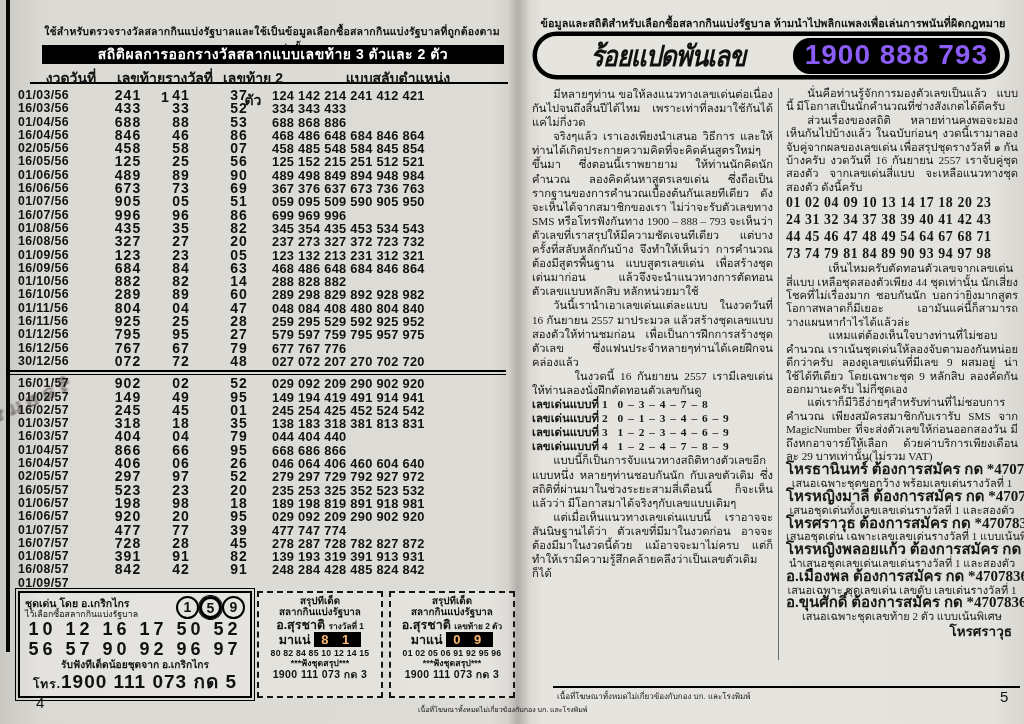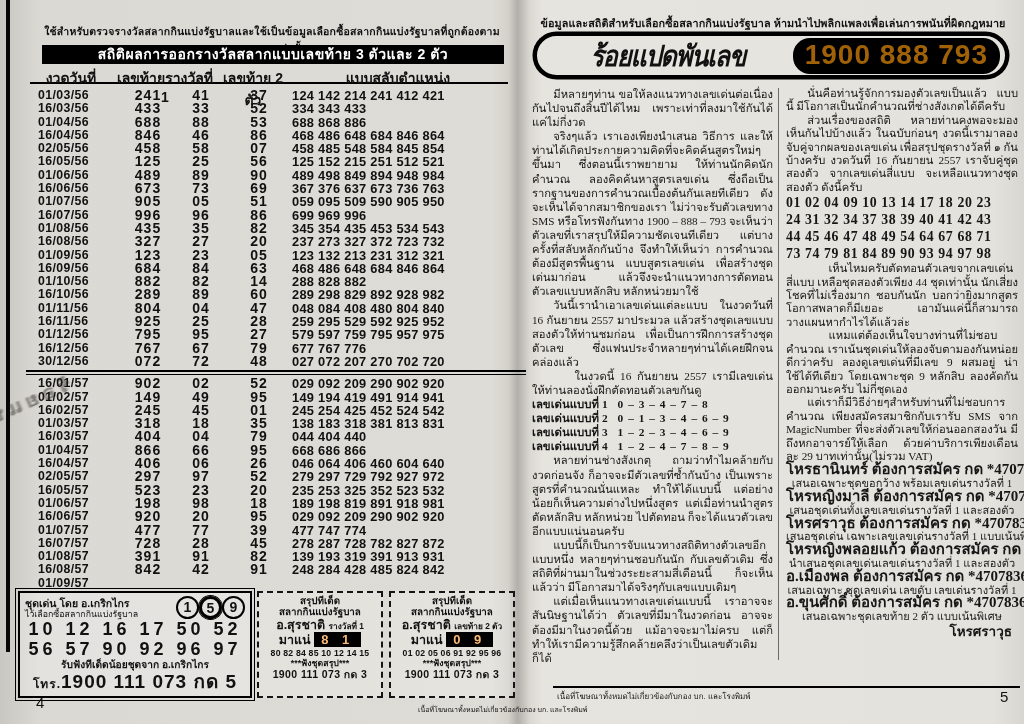--- a/index.html
+++ b/index.html
@@ -13,21 +13,21 @@
   .edge-line{left:6px;top:0;width:4px;height:652px;background:#070707;}
   .gutter{left:508px;top:0;width:22px;height:724px;background:linear-gradient(90deg,rgba(0,0,0,0) 0%,rgba(0,0,0,.14) 45%,rgba(0,0,0,0) 100%);}
 
   
   .lp-disclaimer{left:36px;top:23px;width:472px;font-size:10.5px;font-weight:bold;text-align:center;letter-spacing:.2px;}
   .lp-titlebar{left:42px;top:45px;width:462px;height:19px;background:#000;color:#fff;
     font-size:14px;font-weight:bold;text-align:center;line-height:19px;letter-spacing:.5px;}
   .hdr{left:30px;top:67px;width:478px;height:17px;display:flex;font-weight:bold;font-size:14px;border-bottom:2.5px solid #000;}
   .hdr span{display:block;text-align:center;}
   .h-date{width:82px;}.h-p1{width:106px;}.h-t2{width:70px;}.h-sw{flex:1;}
-  .tbody{left:38px;top:89px;width:478px;}
+  .tbody{left:18px;top:89px;width:478px;}
   .trow{display:flex;height:13.3px;line-height:13.3px;font-weight:bold;}
   .trow .cd{width:82px;font-size:12.3px;letter-spacing:.4px;}
   .trow .c1{width:56px;font-size:14px;text-align:center;letter-spacing:1px;}
   .trow .c2{width:50px;font-size:14px;text-align:center;letter-spacing:1px;}
   .trow .c3{width:66px;font-size:14px;text-align:center;letter-spacing:1px;}
   .trow .cp{flex:1;font-size:12.8px;letter-spacing:.3px;white-space:nowrap;}
   .ydiv{height:5px;border-top:2px solid #000;border-bottom:1.5px solid #000;margin:2px 0 2px -12px;width:500px;}
   .wmark{left:40px;top:250px;width:450px;height:170px;overflow:visible;pointer-events:none;}
   .wmark span{display:inline-block;transform:translate(30px,120px) rotate(-24deg) scale(-1.45,1.15);
     transform-origin:left center;font-weight:bold;font-size:16px;letter-spacing:3px;
@@ -63,21 +63,21 @@
 
   .pg4{left:36px;top:694px;font-size:15px;}
   .lp-footer{left:418px;top:704px;width:200px;font-size:7px;}
 
   
   .rp-disclaimer{left:540px;top:15px;width:466px;font-size:10.8px;font-weight:bold;text-align:center;letter-spacing:.1px;}
   .banner{left:534px;top:33px;width:474px;height:45px;border:3px solid #000;border-radius:24px;
     box-shadow:0 0 0 1.5px #000;background:#e6e4de;display:flex;align-items:center;padding:2px 5px 2px 10px;gap:4px;}
   .banner-title{flex:1;text-align:center;font-family:"DejaVu Serif",serif;font-style:italic;font-weight:bold;
     font-size:25px;letter-spacing:-1px;transform:scaleY(1.15);white-space:nowrap;}
-  .banner-phone{background:#000;color:#a16207;border-radius:17px;font-size:28px;font-weight:bold;
+  .banner-phone{background:#000;color:#8b5cf6;border-radius:17px;font-size:28px;font-weight:bold;
     letter-spacing:1px;padding:1px 12px 3px;white-space:nowrap;}
 
   .colsep{left:778px;top:88px;width:1px;height:572px;background:#6a6a6a;}
   .col{font-family:"Liberation Serif","DejaVu Serif",serif;text-align:justify;color:#161616;}
   .col1{left:532px;top:87px;width:241px;font-size:11.2px;line-height:14.1px;}
   .col2{left:786px;top:87px;width:232px;font-size:11.2px;line-height:13.4px;}
   .col p{margin:0;text-indent:1.9em;}
   .col p.deep{text-indent:3.8em;}
   .spot{white-space:nowrap;text-indent:0;font-weight:bold;font-size:11.4px;}
   .spot .sv{margin-left:10px;letter-spacing:1px;}
@@ -424,21 +424,20 @@
 
   <div class="abs col col1" data-name="article-column-1">
       <p class="" data-name="paragraph">มีหลายๆท่าน ขอให้ลงแนวทางเลขเด่นต่อเนื่องกันไปจนถึงสิ้นปีได้ไหม เพราะเท่าที่ลงมาใช้กันได้แค่ไม่กี่งวด</p>
       <p class="" data-name="paragraph">จริงๆแล้ว เราเองเพียงนำเสนอ วิธีการ และให้ท่านได้เกิดประกายความคิดที่จะคิดค้นสูตรใหม่ๆขึ้นมา ซึ่งตอนนี้เราพยายาม ให้ท่านนักคิดนักคำนวณ ลองคิดค้นหาสูตรเลขเด่น ซึ่งถือเป็นรากฐานของการคำนวณเบื้องต้นกันเลยทีเดียว ดังจะเห็นได้จากสมาชิกของเรา ไม่ว่าจะรับตัวเลขทาง SMS หรือโทรฟังกันทาง 1900 – 888 – 793 จะเห็นว่าตัวเลขที่เราสรุปให้มีความชัดเจนทีเดียว แต่บางครั้งที่สลับหลักกันบ้าง จึงทำให้เห็นว่า การคำนวณ ต้องมีสูตรพื้นฐาน แบบสูตรเลขเด่น เพื่อสร้างชุดเด่นมาก่อน แล้วจึงจะนำแนวทางการตัดทอนตัวเลขแบบหลักสิบ หลักหน่วยมาใช้</p>
       <p class="" data-name="paragraph">วันนี้เรานำเอาเลขเด่นแต่ละแบบ ในงวดวันที่ 16 กันยายน 2557 มาประมวล แล้วสร้างชุดเลขแบบสองตัวให้ท่านชมก่อน เพื่อเป็นการฝึกการสร้างชุดตัวเลข ซึ่งแฟนประจำหลายๆท่านได้เคยฝึกจนคล่องแล้ว</p>
       <p class="deep" data-name="paragraph">ในงวดนี้ 16 กันยายน 2557 เรามีเลขเด่นให้ท่านลองนั่งฝึกตัดทอนตัวเลขกันดู</p>
       <div class="spot" data-name="spot-number-line">เลขเด่นแบบที่ 1<span class="sv">0 – 3 – 4 – 7 – 8</span></div>
       <div class="spot" data-name="spot-number-line">เลขเด่นแบบที่ 2<span class="sv">0 – 1 – 3 – 4 – 6 – 9</span></div>
       <div class="spot" data-name="spot-number-line">เลขเด่นแบบที่ 3<span class="sv">1 – 2 – 3 – 4 – 6 – 9</span></div>
       <div class="spot" data-name="spot-number-line">เลขเด่นแบบที่ 4<span class="sv">1 – 2 – 4 – 7 – 8 – 9</span></div>
-      <p class="" data-name="paragraph">หลายท่านช่างสังเกตุ ถามว่าทำไมคล้ายกับงวดก่อนจัง ก็อาจจะมีตัวเลขที่ซ้ำกันบ้าง เป็นเพราะสูตรที่คำนวณนั่นแหละ ทำให้ได้แบบนี้ แต่อย่างน้อยก็เห็นความต่างไปหนึ่งสูตร แต่เมื่อท่านนำสูตรตัดหลักสิบ หลักหน่วย ไปตัดทอน ก็จะได้แนวตัวเลขอีกแบบแน่นอนครับ</p>
       <p class="" data-name="paragraph">แบบนี้ก็เป็นการจับแนวทางสถิติทางตัวเลขอีกแบบหนึ่ง หลายๆท่านชอบกันนัก กับเลขตัวเดิม ซึ่งสถิติที่ผ่านมาในช่วงระยะสามสี่เดือนนี้ ก็จะเห็นแล้วว่า มีโอกาสมาได้จริงๆกับเลขแบบเดิมๆ</p>
       <p class="" data-name="paragraph">แต่เมื่อเห็นแนวทางเลขเด่นแบบนี้ เราอาจจะสันนิษฐานได้ว่า ตัวเลขที่มีมาในงวดก่อน อาจจะต้องมีมาในงวดนี้ด้วย แม้อาจจะมาไม่ครบ แต่ก็ทำให้เรามีความรู้สึกคล้ายคลึงว่าเป็นเลขตัวเดิมก็ได้</p>
     </div>
   <div class="abs col col2" data-name="article-column-2">
       <p class="" data-name="paragraph">นั่นคือท่านรู้จักการมองตัวเลขเป็นแล้ว แบบนี้ มีโอกาสเป็นนักคำนวณที่ช่างสังเกตได้ดีครับ</p>
       <p class="" data-name="paragraph">ส่วนเรื่องของสถิติ หลายท่านคงพอจะมองเห็นกันไปบ้างแล้ว ในฉบับก่อนๆ งวดนี้เรามาลองจับคู่จากผลของเลขเด่น เพื่อสรุปชุดรางวัลที่ ๑ กันบ้างครับ งวดวันที่ 16 กันยายน 2557 เราจับคู่ชุดสองตัว จากเลขเด่นสี่แบบ จะเหลือแนวทางชุดสองตัว ดังนี้ครับ</p>
       <div class="grid-line" data-name="pairs-grid-line">01 02 04 09 10 13 14 17 18 20 23</div>
       <div class="grid-line" data-name="pairs-grid-line">24 31 32 34 37 38 39 40 41 42 43</div>
       <div class="grid-line" data-name="pairs-grid-line">44 45 46 47 48 49 54 64 67 68 71</div>
       <div class="grid-line" data-name="pairs-grid-line">73 74 79 81 84 89 90 93 94 97 98</div>

